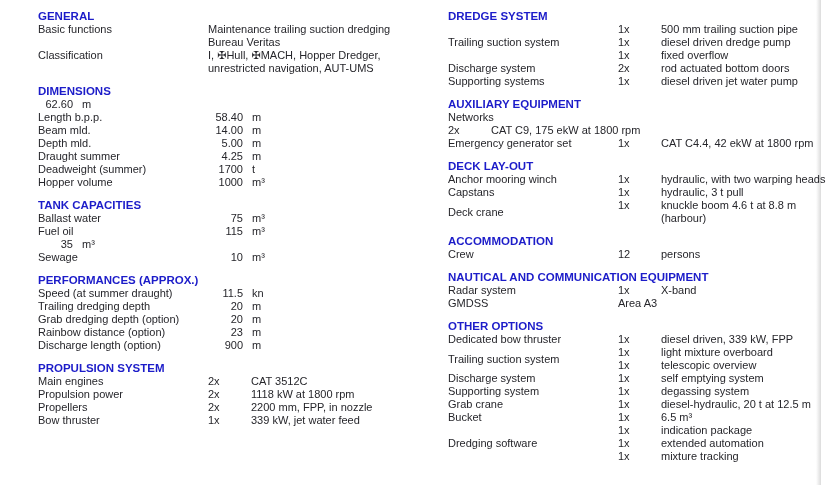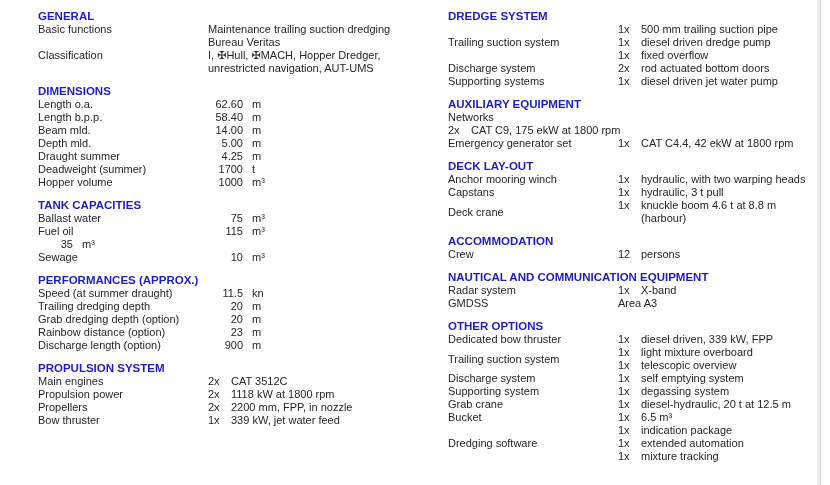--- a/index.html
+++ b/index.html
@@ -36,21 +36,21 @@
     display: flex;
     align-items: center;
     font-size: 11px;
     line-height: 13px;
   }
   .label { width: 170px; flex: none; white-space: nowrap; }
   .num   { width: 35px;  flex: none; text-align: right; white-space: nowrap; }
   .unit  { margin-left: 9px; white-space: nowrap; }
   .values { flex: 1; min-width: 0; }
   .line { white-space: nowrap; }
-  .line.qd { display: flex; }
+  .line.qd { display: flex; gap: 20px; }
   .q { min-width: 23px; flex: none; white-space: nowrap; }
   .d { white-space: nowrap; }
   .page-edge {
     position: absolute;
     top: 0; left: 816px;
     width: 5px; height: 485px;
     background: linear-gradient(to right, rgba(0,0,0,0.0), rgba(0,0,0,0.14));
   }
 </style>
 </head>
@@ -72,21 +72,20 @@
             <div class="values">
               <div class="line t">Bureau Veritas</div>
               <div class="line t">I, ✠Hull, ✠MACH, Hopper Dredger,</div>
               <div class="line t">unrestricted navigation, AUT-UMS</div>
             </div>
           </div>
         </div>
         <div class="section">
           <h2 class="sec-title">DIMENSIONS</h2>
           <div class="row">
-            <span class="label">Length o.a.</span>
             <span class="num">62.60</span>
             <span class="unit">m</span>
           </div>
           <div class="row">
             <span class="label">Length b.p.p.</span>
             <span class="num">58.40</span>
             <span class="unit">m</span>
           </div>
           <div class="row">
             <span class="label">Beam mld.</span>

